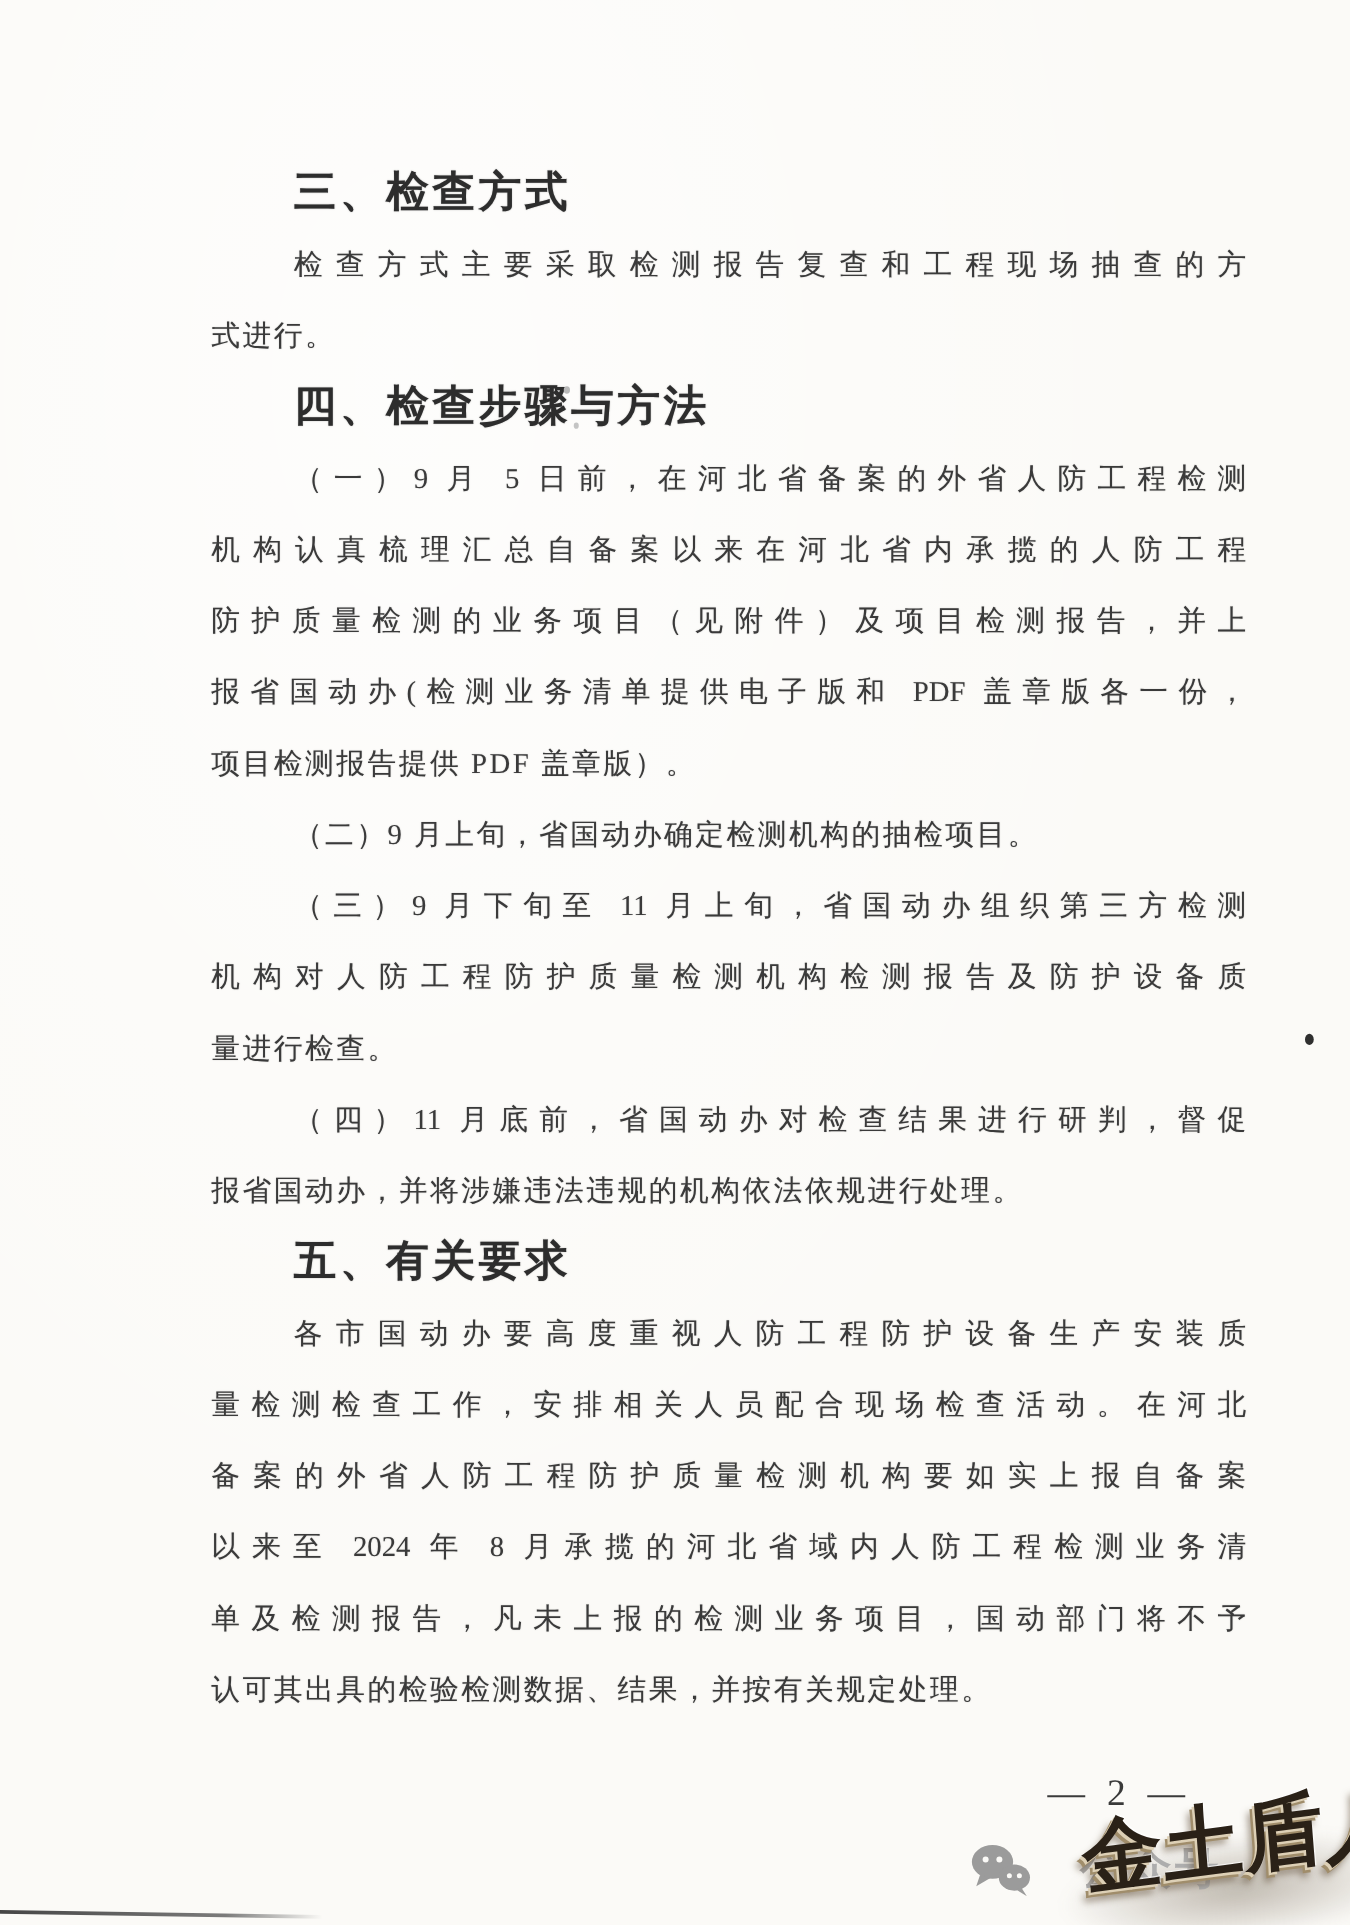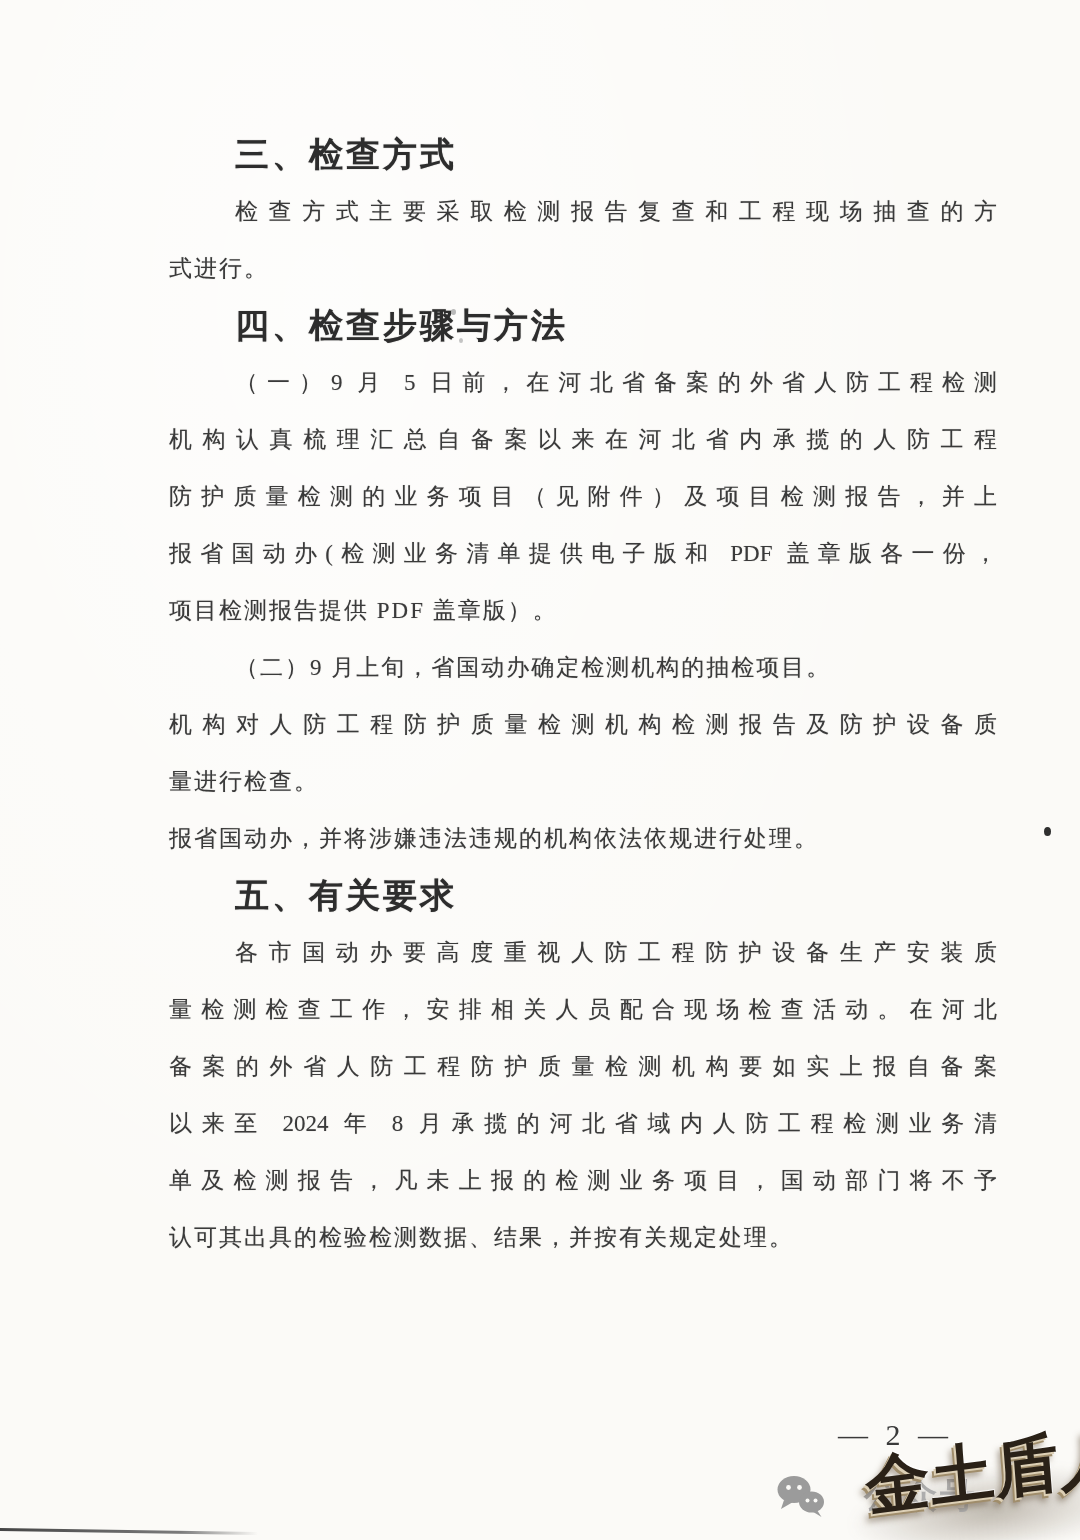--- a/index.html
+++ b/index.html
@@ -134,22 +134,24 @@
     <div class="line heading indent">三、检查方式</div>
     <div class="line stretch indent">检查方式主要采取检测报告复查和工程现场抽查的方</div>
     <div class="line">式进行。</div>
     <div class="line heading indent">四、检查步骤与方法</div>
     <div class="line stretch indent">（一）9 月 5 日前，在河北省备案的外省人防工程检测</div>
     <div class="line stretch">机构认真梳理汇总自备案以来在河北省内承揽的人防工程</div>
     <div class="line stretch">防护质量检测的业务项目（见附件）及项目检测报告，并上</div>
     <div class="line stretch">报省国动办(检测业务清单提供电子版和 PDF 盖章版各一份，</div>
     <div class="line">项目检测报告提供 PDF 盖章版）。</div>
     <div class="line indent">（二）9 月上旬，省国动办确定检测机构的抽检项目。</div>
+    <div class="line stretch indent">（三）9 月下旬至 11 月上旬，省国动办组织第三方检测</div>
     <div class="line stretch">机构对人防工程防护质量检测机构检测报告及防护设备质</div>
     <div class="line">量进行检查。</div>
+    <div class="line stretch indent">（四）11 月底前，省国动办对检查结果进行研判，督促</div>
     <div class="line">报省国动办，并将涉嫌违法违规的机构依法依规进行处理。</div>
     <div class="line heading indent">五、有关要求</div>
     <div class="line stretch indent">各市国动办要高度重视人防工程防护设备生产安装质</div>
     <div class="line stretch">量检测检查工作，安排相关人员配合现场检查活动。在河北</div>
     <div class="line stretch">备案的外省人防工程防护质量检测机构要如实上报自备案</div>
     <div class="line stretch">以来至 2024 年 8 月承揽的河北省域内人防工程检测业务清</div>
     <div class="line stretch">单及检测报告，凡未上报的检测业务项目，国动部门将不予</div>
     <div class="line">认可其出具的检验检测数据、结果，并按有关规定处理。</div>
   </div>
 

